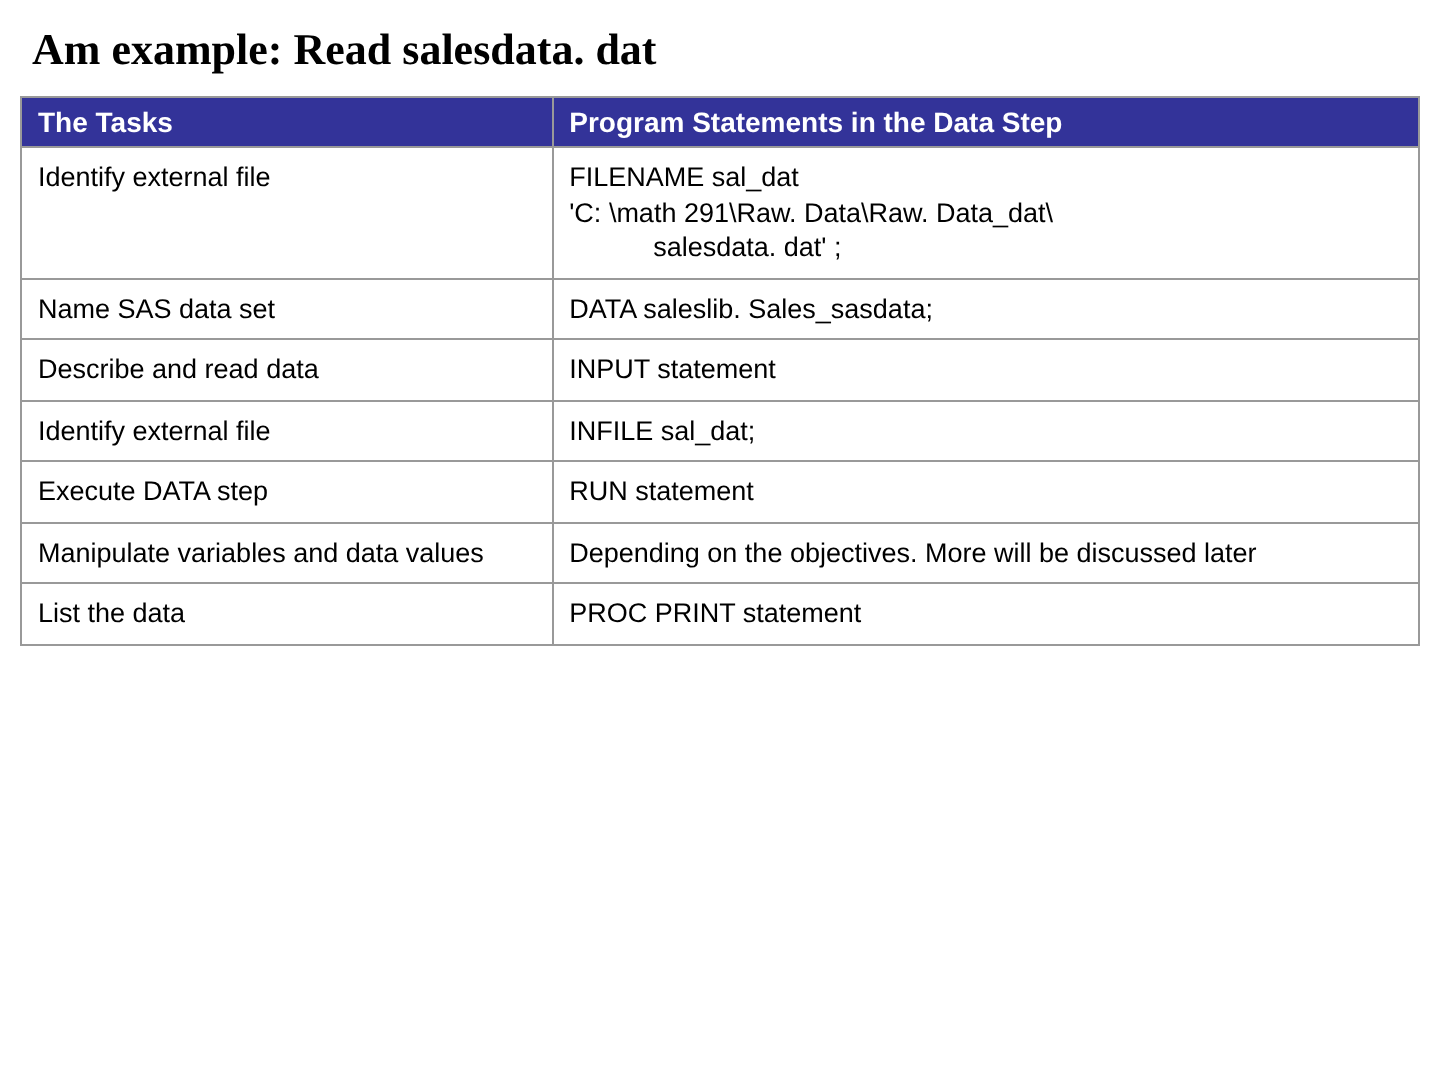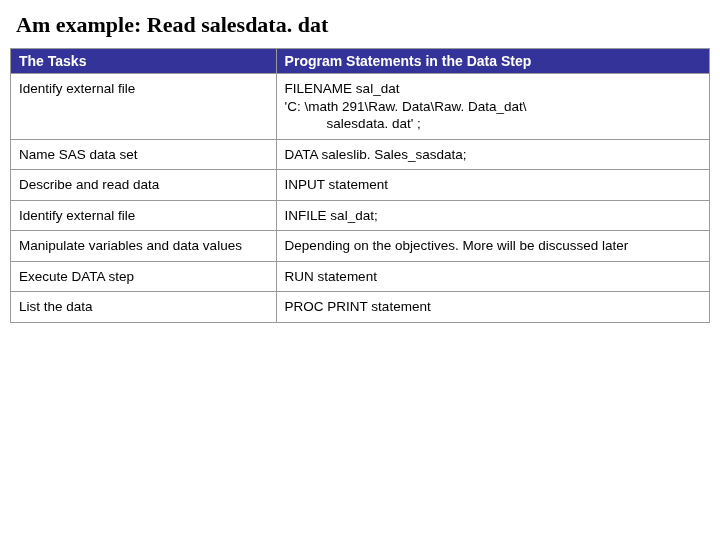--- a/index.html
+++ b/index.html
@@ -75,25 +75,25 @@
     </tr>
     <tr>
       <td>Describe and read data</td>
       <td>INPUT statement</td>
     </tr>
     <tr>
       <td>Identify external file</td>
       <td>INFILE sal_dat;</td>
     </tr>
     <tr>
+      <td>Execute DATA step</td>
+      <td>RUN statement</td>
+    </tr>
+    <tr>
       <td>Manipulate variables and data values</td>
       <td>Depending on the objectives. More will be discussed later</td>
-    </tr>
-    <tr>
-      <td>Execute DATA step</td>
-      <td>RUN statement</td>
     </tr>
     <tr>
       <td>List the data</td>
       <td>PROC PRINT statement</td>
     </tr>
   </tbody>
 </table>
 
 </body></html>

